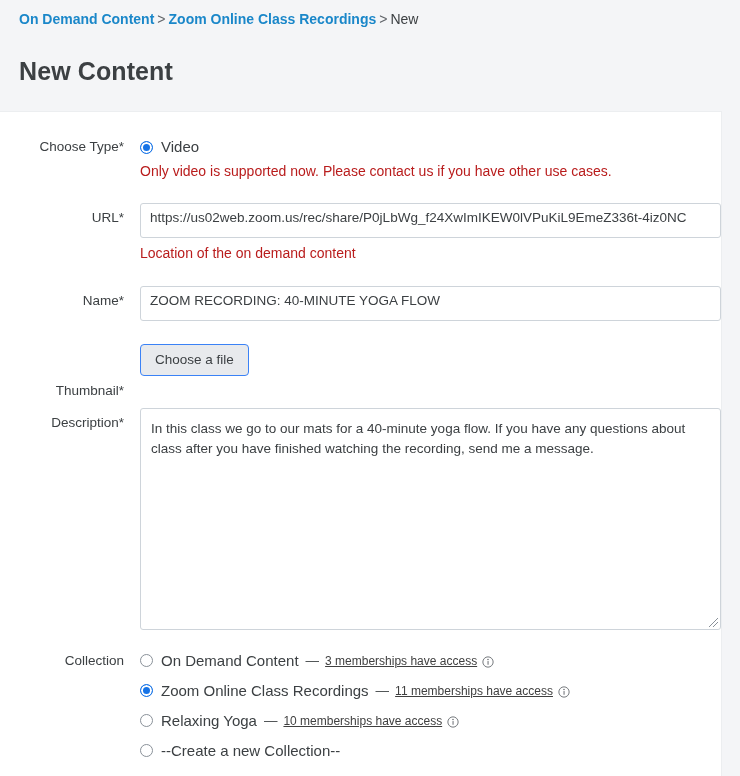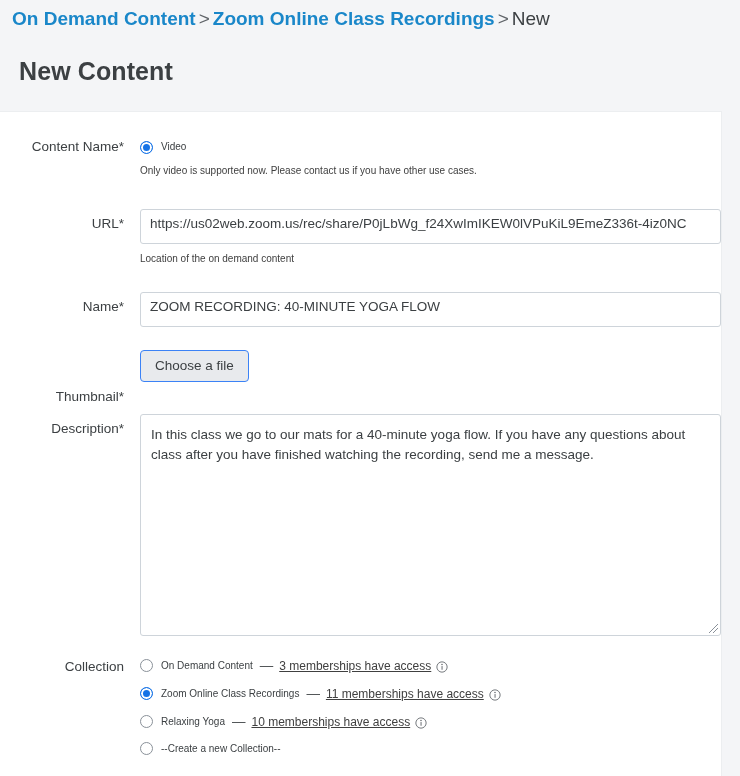--- a/index.html
+++ b/index.html
@@ -16,23 +16,23 @@
     overflow: hidden;
   }
 
   
   .page-head {
     background: #f4f5f7;
     padding: 11px 0 0 0;
     height: 111px;
   }
   .breadcrumb {
-    font-size: 19px;
+    font-size: 14px;
     font-weight: bold;
-    padding-left: 12px;
+    padding-left: 19px;
     color: #3c4043;
     line-height: 16px;
     white-space: nowrap;
   }
   .breadcrumb a {
     color: #1a87c9;
     text-decoration: none;
     font-weight: bold;
   }
   .breadcrumb .sep {
@@ -80,22 +80,22 @@
     color: #3c4043;
     padding-right: 0;
     line-height: 18px;
   }
   .field-col {
     flex: 1 1 auto;
     padding-left: 16px;
     min-width: 0;
   }
   .help-text {
-    font-size: 10px;
-    color: #404040;
+    font-size: 14px;
+    color: #b91c1c;
     margin-top: 7px;
     line-height: 16px;
   }
 
   
   .radio-line {
     display: flex;
     align-items: center;
     line-height: 18px;
     white-space: nowrap;
@@ -110,21 +110,21 @@
     margin-right: 8px;
     position: relative;
     display: inline-block;
   }
   .radio.checked {
     border: 1px solid #1673e6;
     background: #1673e6;
     box-shadow: inset 0 0 0 2px #ffffff;
   }
   .radio-label {
-    font-size: 10px;
+    font-size: 15px;
     color: #3c4043;
   }
 
   
   .text-input {
     width: 100%;
     height: 35px;
     border: 1px solid #ced4da;
     border-radius: 3px;
     background: #fff;
@@ -207,31 +207,31 @@
 <div class="page-head">
   <div class="breadcrumb">
     <a href="#">On Demand Content</a><span class="sep">&gt;</span><a href="#">Zoom Online Class Recordings</a><span class="sep">&gt;</span><span class="current">New</span>
   </div>
   <div class="page-title">New Content</div>
 </div>
 
 <div class="card">
 
   <div class="row" style="margin-top:4px;">
-    <div class="label-col">Content Name*</div>
+    <div class="label-col">Choose Type*</div>
     <div class="field-col">
       <div class="radio-line">
         <span class="radio checked"></span>
         <span class="radio-label">Video</span>
       </div>
       <div class="help-text">Only video is supported now. Please contact us if you have other use cases.</div>
     </div>
   </div>
 
-  <div class="row" style="margin-top:30px;">
+  <div class="row" style="margin-top:24px;">
     <div class="label-col" style="padding-top:6px;">URL*</div>
     <div class="field-col" style="padding-right:0;">
       <div class="text-input">https://us02web.zoom.us/rec/share/P0jLbWg_f24XwImIKEW0lVPuKiL9EmeZ336t-4iz0NC</div>
       <div class="help-text">Location of the on demand content</div>
     </div>
   </div>
 
   <div class="row" style="margin-top:25px;">
     <div class="label-col" style="padding-top:6px;">Name*</div>
     <div class="field-col">

